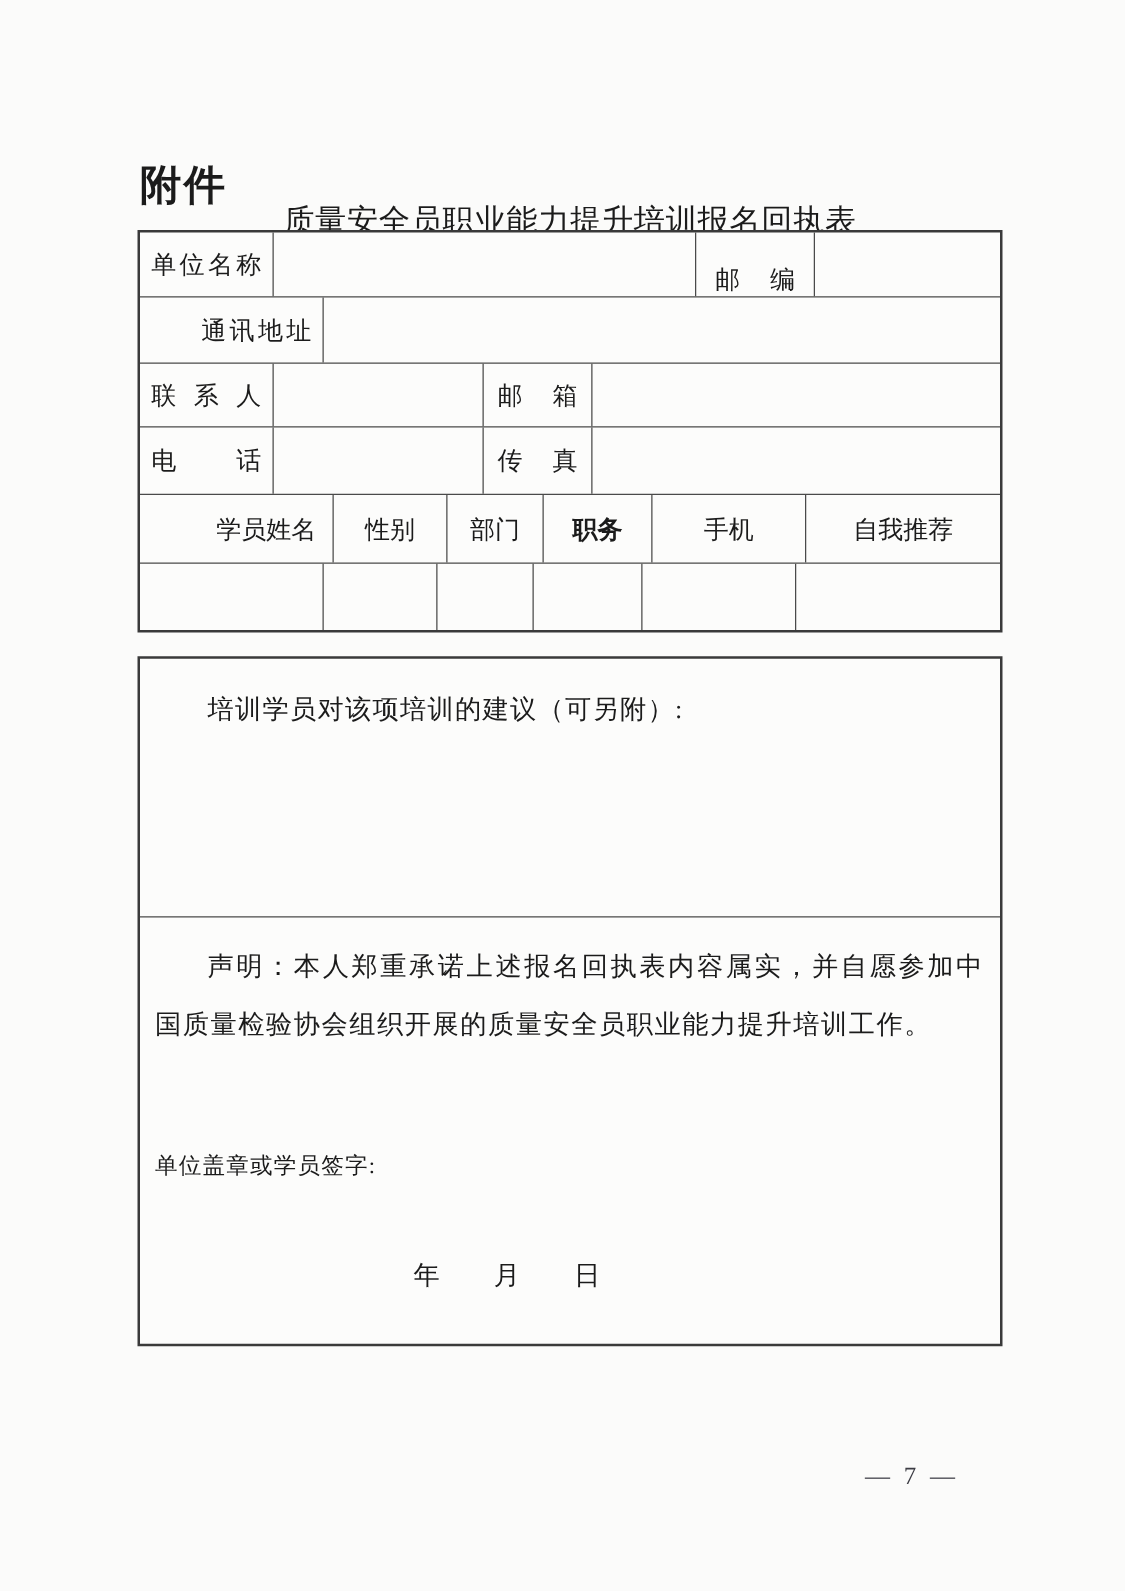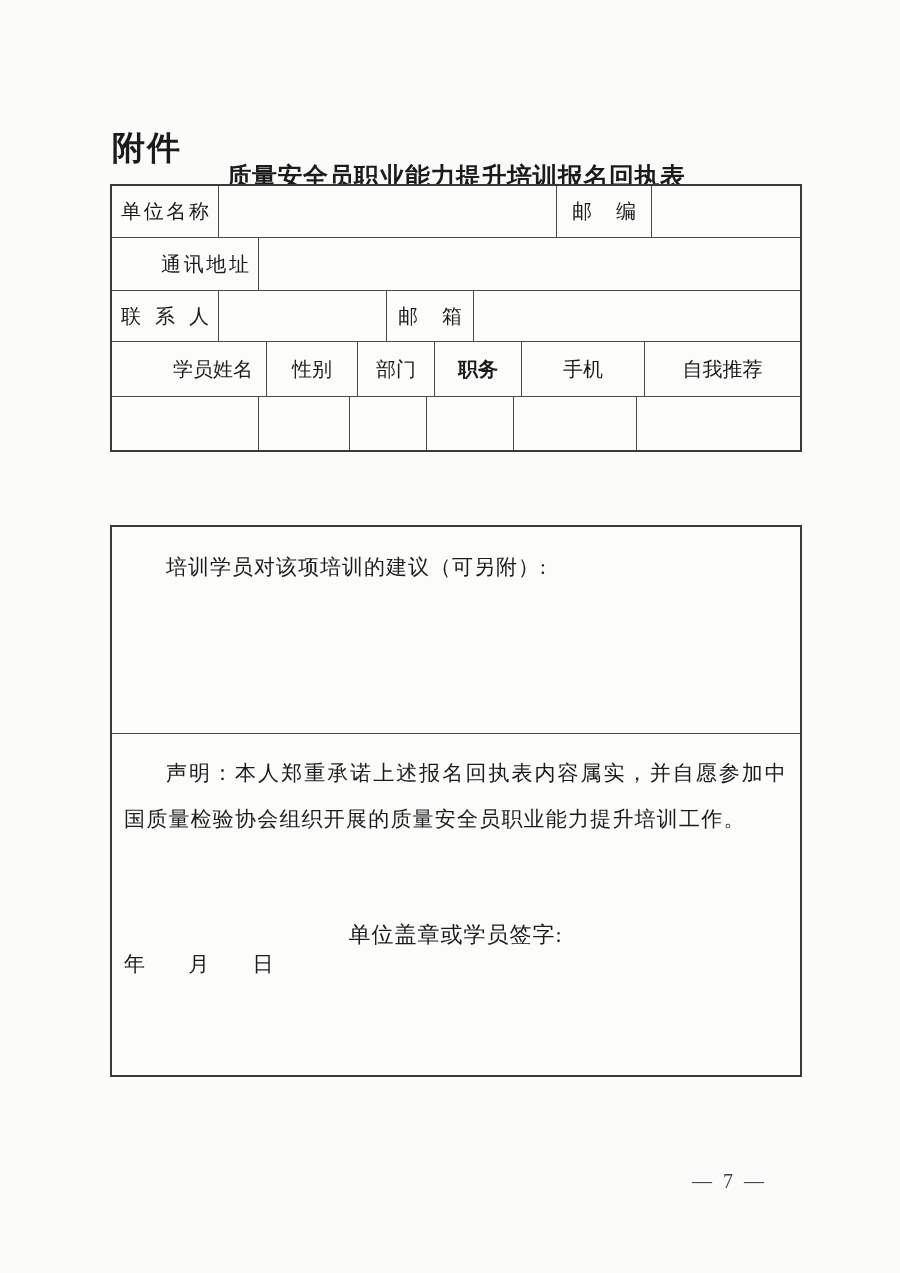--- a/index.html
+++ b/index.html
@@ -25,21 +25,21 @@
     letter-spacing: 2px;
   }
   .doc-title {
     position: absolute;
     left: 110px;
     width: 692px;
     top: 160px;
     margin: 0;
     text-align: center;
     font-size: 25px;
-    font-weight: 700;
+    font-weight: 400;
     letter-spacing: 0.5px;
   }
   
   .tbl {
     position: absolute;
     left: 110px;
     width: 692px;
     border: 2px solid #3a3a3a;
     box-sizing: border-box;
     background: #fcfcfb;
@@ -57,21 +57,21 @@
     border-right: 1px solid #4a4a4a;
     display: flex;
     align-items: center;
     font-size: 20px;
   }
   .cell:last-child { border-right: none; }
   .grow { flex: 1 1 auto; }
   
   .w-label { width: 107px; padding-left: 9px; }
   .w338 { width: 338px; }
-  .w95  { width: 95px; justify-content: center; }
+  .w95  { width: 95px; justify-content: center; align-items: flex-end; }
   .w168 { width: 168px; }
   .w87  { width: 87px; justify-content: center; }
   .w91  { width: 91px; }
   .w77  { width: 77px; }
   .w87h { width: 87px; font-weight: bold; }
   .w123 { width: 123px; }
   
   .h52 { height: 52px; }
   .h51 { height: 51px; }
   .h53 { height: 53px; padding-left: 40px; }
@@ -129,26 +129,27 @@
   }
   .decl-text {
     margin: 0;
     text-indent: 2em;
     text-align: justify;
     line-height: 46px;
     letter-spacing: 1.2px;
   }
   .sign-line {
     margin-top: 78px;
+    text-align: left;
+    font-size: 18px;
+    letter-spacing: 1px;
+  }
+  .date-line {
+    margin-top: 62px;
     text-align: center;
-    font-size: 22px;
-    letter-spacing: 1px;
-  }
-  .date-line {
-    text-align: left;
     padding-right: 100px;
     font-size: 21px;
     word-spacing: 38px;
   }
   .page-number {
     position: absolute;
     top: 1170px;
     right: 133px;
     font-size: 20px;
     color: #3c3c44;
@@ -188,20 +189,30 @@
       <div class="cell w-label">
         <span class="jlabel jl-88">联系人</span>
       </div>
       <div class="cell w168"></div>
       <div class="cell w87">
         <span class="jlabel jl-64">邮箱</span>
       </div>
       <div class="cell grow"></div>
     </div>
 
+    <div class="trow h54">
+      <div class="cell w-label">
+        <span class="jlabel jl-88">电话</span>
+      </div>
+      <div class="cell w168"></div>
+      <div class="cell w87">
+        <span class="jlabel jl-64">传真</span>
+      </div>
+      <div class="cell grow"></div>
+    </div>
 
     <div class="trow h55">
       <div class="cell w-label center-cell head-cell">学员姓名</div>
       <div class="cell w91 head-cell">性别</div>
       <div class="cell w77 head-cell">部门</div>
       <div class="cell w87h head-cell">职务</div>
       <div class="cell w123 head-cell">手机</div>
       <div class="cell grow head-cell">自我推荐</div>
     </div>
 

